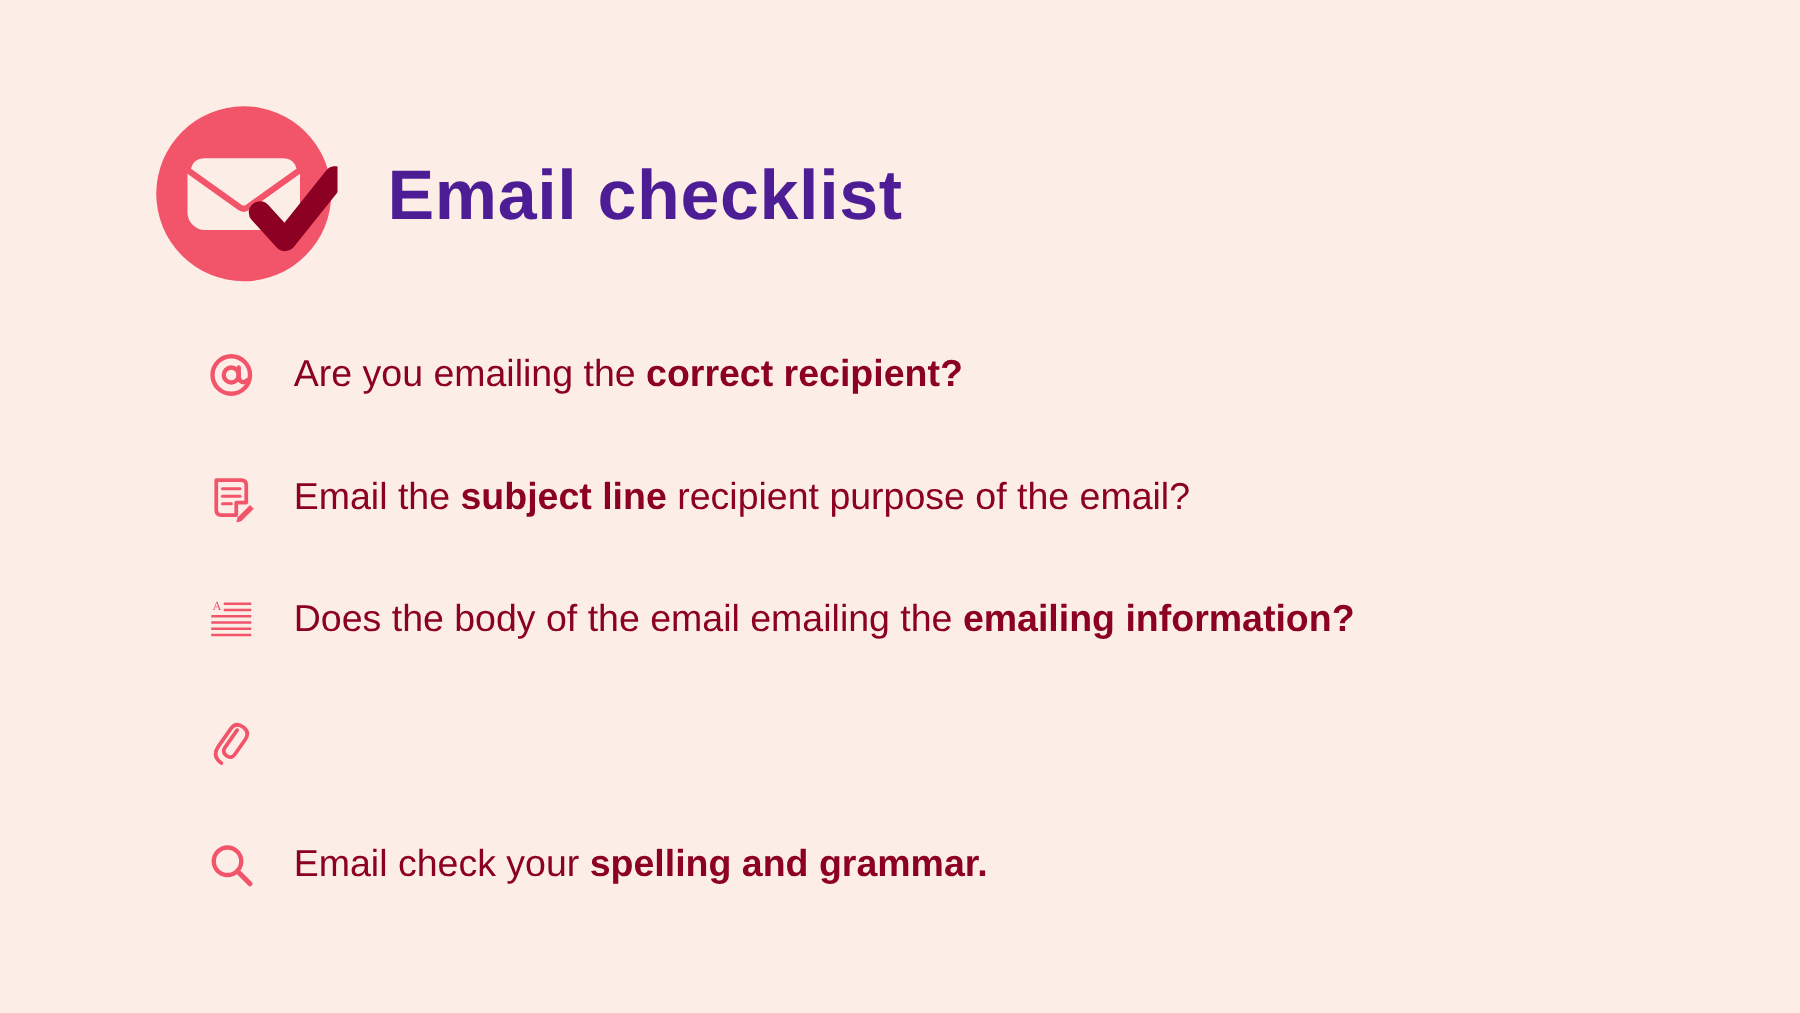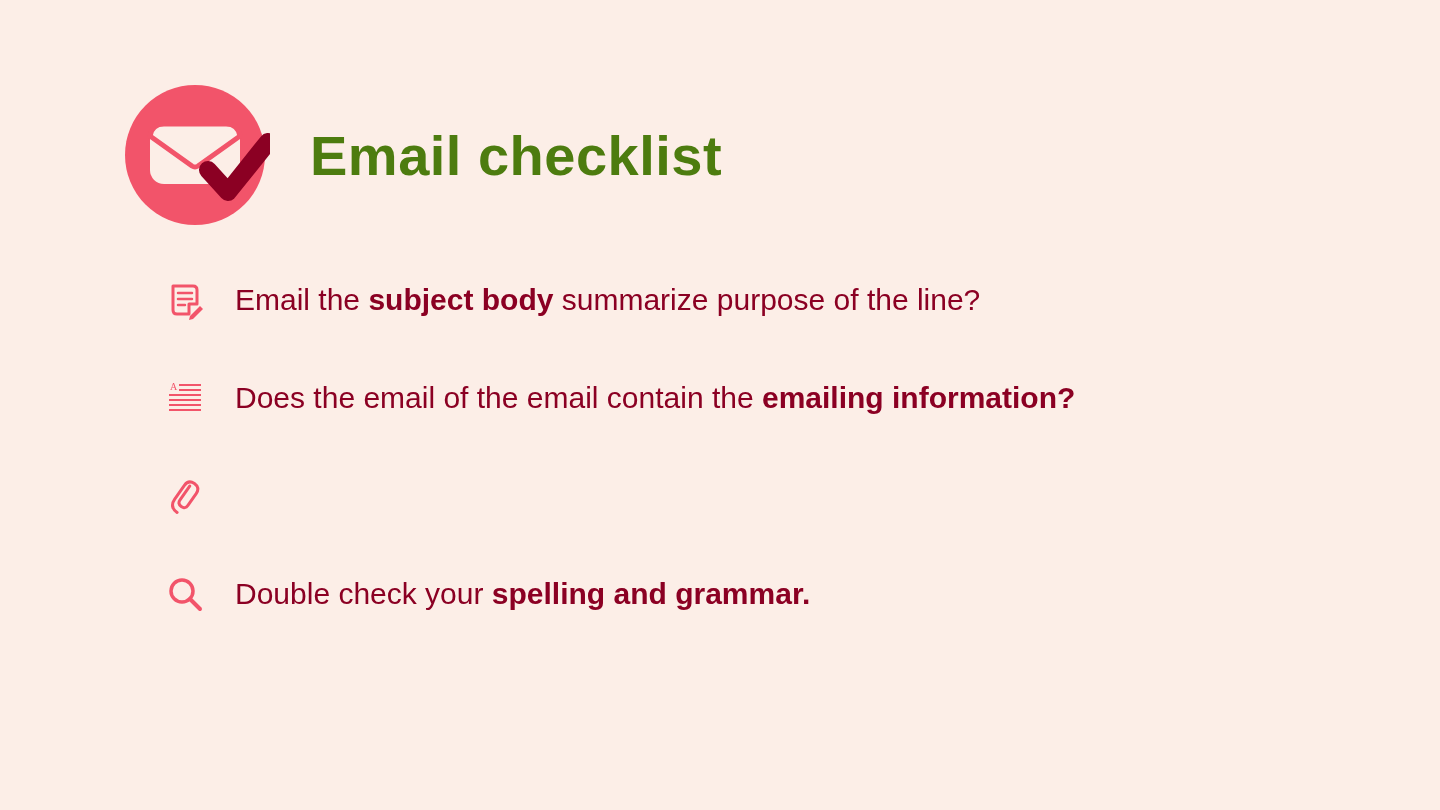--- a/index.html
+++ b/index.html
@@ -20,21 +20,21 @@
     gap: 40px;
   }
   .header-icon {
     width: 150px;
     height: 150px;
     position: relative;
   }
   .title {
     font-size: 56px;
     font-weight: 700;
-    color: #4d7c0f;
+    color: #4c1d95;
     letter-spacing: 0.5px;
   }
   .list {
     position: absolute;
     left: 165px;
     top: 280px;
     display: flex;
     flex-direction: column;
     gap: 58px;
   }
@@ -72,66 +72,80 @@
       <path d="M30 56 Q32 44 44 44 L106 44 Q118 44 120 56 L78 86 Q75 88 72 86 Z" fill="none" stroke="#f2546a" stroke-width="5" stroke-linejoin="round"></path>
 
       <path d="M88 90 L108 112 L148 62" fill="none" stroke="#8b0023" stroke-width="18" stroke-linecap="round" stroke-linejoin="round"></path>
     </svg>
   </div>
   <div class="title">Email checklist</div>
 </div>
 
 <div class="list">
 
+  <div class="item">
+    <div class="item-icon">
+      <svg viewBox="0 0 40 40" width="40" height="40">
+        <circle cx="20" cy="20" r="15" fill="none" stroke="#f2546a" stroke-width="3.5"></circle>
+        <circle cx="20" cy="20" r="6" fill="none" stroke="#f2546a" stroke-width="3.5"></circle>
+        <path d="M26 20 C26 26 30 27 33 24" fill="none" stroke="#f2546a" stroke-width="3.5" stroke-linecap="round"></path>
+        <path d="M35 20 A15 15 0 1 1 30 9" fill="none" stroke="#fceee7" stroke-width="0"></path>
+        <path d="M26 20 L26 14" fill="none" stroke="#f2546a" stroke-width="3.5" stroke-linecap="round"></path>
+      </svg>
+    </div>
+    <div class="item-text">
+      <span>Are you emailing the </span><b>correct recipient?</b><span></span>
+    </div>
+  </div>
 
   <div class="item">
     <div class="item-icon">
       <svg viewBox="0 0 40 40" width="40" height="40">
         <path d="M8 6 L28 6 Q32 6 32 10 L32 24 L24 24 L24 34 L12 34 Q8 34 8 30 Z" fill="none" stroke="#f2546a" stroke-width="3" stroke-linejoin="round"></path>
         <line x1="13" y1="13" x2="27" y2="13" stroke="#f2546a" stroke-width="2.5" stroke-linecap="round"></line>
         <line x1="13" y1="19" x2="27" y2="19" stroke="#f2546a" stroke-width="2.5" stroke-linecap="round"></line>
         <line x1="13" y1="25" x2="20" y2="25" stroke="#f2546a" stroke-width="2.5" stroke-linecap="round"></line>
         <path d="M25 36 L35 26 L38 29 L28 39 L24 40 Z" fill="#f2546a"></path>
       </svg>
     </div>
     <div class="item-text">
-      <span>Email the </span><b>subject body</b><span> summarize purpose of the line?</span>
+      <span>Email the </span><b>subject line</b><span> recipient purpose of the email?</span>
     </div>
   </div>
 
   <div class="item">
     <div class="item-icon">
       <svg viewBox="0 0 40 40" width="40" height="40">
         <text x="5" y="12" font-size="10" fill="#f2546a" font-family="serif">A</text>
         <line x1="14" y1="7" x2="36" y2="7" stroke="#f2546a" stroke-width="2"></line>
         <line x1="14" y1="12" x2="36" y2="12" stroke="#f2546a" stroke-width="2"></line>
         <line x1="4" y1="17" x2="36" y2="17" stroke="#f2546a" stroke-width="2"></line>
         <line x1="4" y1="22" x2="36" y2="22" stroke="#f2546a" stroke-width="2"></line>
         <line x1="4" y1="27" x2="36" y2="27" stroke="#f2546a" stroke-width="2"></line>
         <line x1="4" y1="32" x2="36" y2="32" stroke="#f2546a" stroke-width="2"></line>
       </svg>
     </div>
     <div class="item-text">
-      <span>Does the email of the email contain the </span><b>emailing information?</b><span></span>
+      <span>Does the body of the email emailing the </span><b>emailing information?</b><span></span>
     </div>
   </div>
 
   <div class="item">
     <div class="item-icon">
       <svg viewBox="0 0 40 40" width="40" height="40">
         <path d="M28 10 L14 24 Q10 28 14 32 Q18 36 22 32 L34 20 Q40 14 34 8 Q28 2 22 8 L8 22 Q0 30 8 38" fill="none" stroke="#f2546a" stroke-width="3.5" stroke-linecap="round" transform="rotate(-10 20 20) scale(0.85) translate(3 3)"></path>
       </svg>
     </div>
   </div>
 
   <div class="item">
     <div class="item-icon">
       <svg viewBox="0 0 40 40" width="40" height="40">
         <circle cx="17" cy="17" r="11" fill="none" stroke="#f2546a" stroke-width="3.5"></circle>
         <line x1="25" y1="25" x2="35" y2="35" stroke="#f2546a" stroke-width="4" stroke-linecap="round"></line>
       </svg>
     </div>
     <div class="item-text">
-      <span>Double check your </span><b>spelling and grammar.</b><span></span>
+      <span>Email check your </span><b>spelling and grammar.</b><span></span>
     </div>
   </div>
 
 </div>
 
 </body></html>

